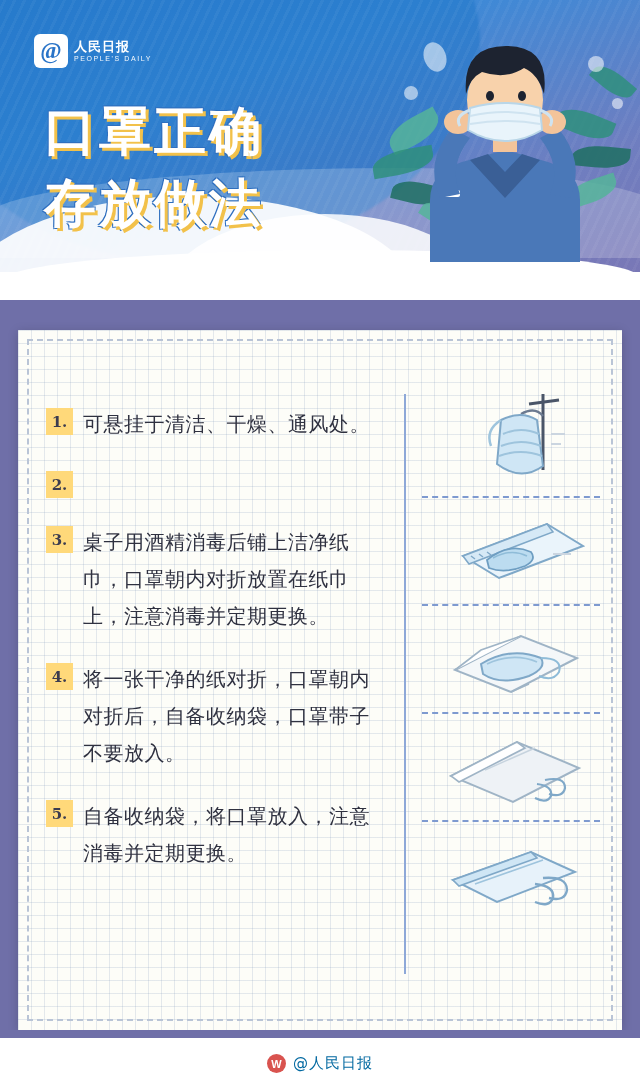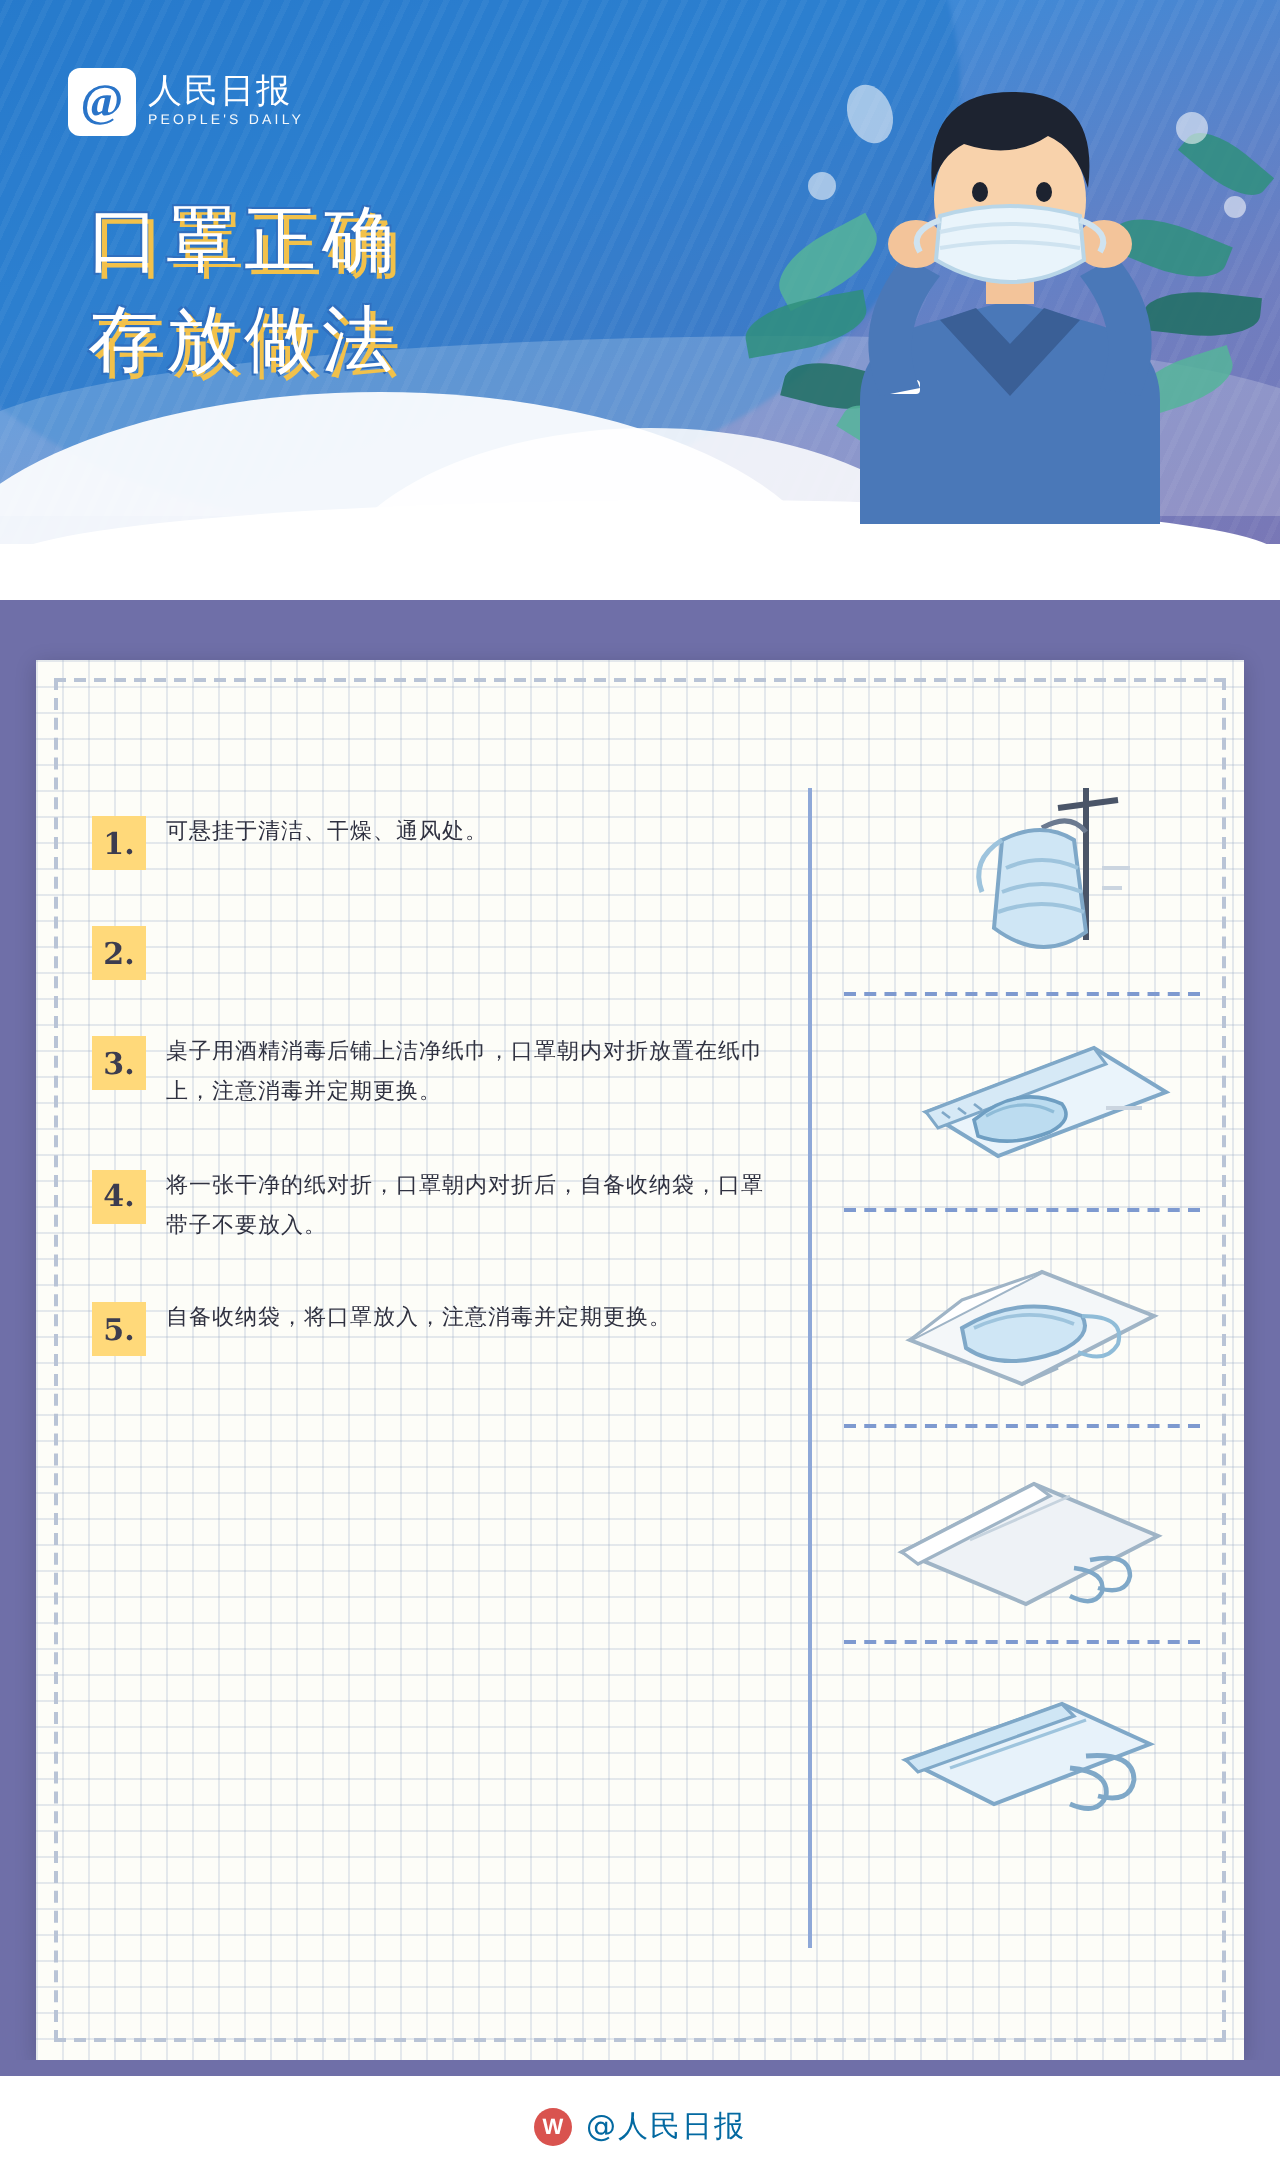--- a/index.html
+++ b/index.html
@@ -107,41 +107,41 @@
     display: flex;
     align-items: center;
     justify-content: center;
     font-family: "Liberation Serif", serif;
   }
   .logo-txt {
     color: #ffffff;
     line-height: 1.05;
   }
   .logo-cn {
-    font-size: 17px;
-    font-weight: normal;
+    font-size: 13px;
+    font-weight: bold;
     letter-spacing: 1px;
   }
   .logo-en {
     font-size: 7px;
     letter-spacing: 1.6px;
     opacity: 0.95;
     margin-top: 2px;
   }
 
   
   .title-wrap {
     position: absolute;
     left: 44px; top: 96px;
     z-index: 8;
   }
   .title-line {
     font-family: "DejaVu Sans", sans-serif;
-    font-size: 36px;
-    font-weight: normal;
+    font-size: 52px;
+    font-weight: bold;
     letter-spacing: 3px;
     color: #ffffff;
     line-height: 1.38;
     text-shadow:
       3px 3px 0 #f2c14a,
       -1px -1px 0 #2f6fbf,
       1px -1px 0 #2f6fbf,
       -1px 1px 0 #2f6fbf;
   }
 
@@ -237,21 +237,21 @@
     font-size: 15px;
     font-weight: bold;
     display: flex;
     align-items: center;
     justify-content: center;
     margin-right: 10px;
     margin-top: 2px;
   }
   .step-text {
     font-family: "DejaVu Sans", sans-serif;
-    font-size: 11px;
+    font-size: 20px;
     color: #2f3140;
     line-height: 1.85;
     letter-spacing: 0.5px;
     max-width: 300px;
   }
 
   .pic-row {
     height: 108px;
     position: relative;
   }

